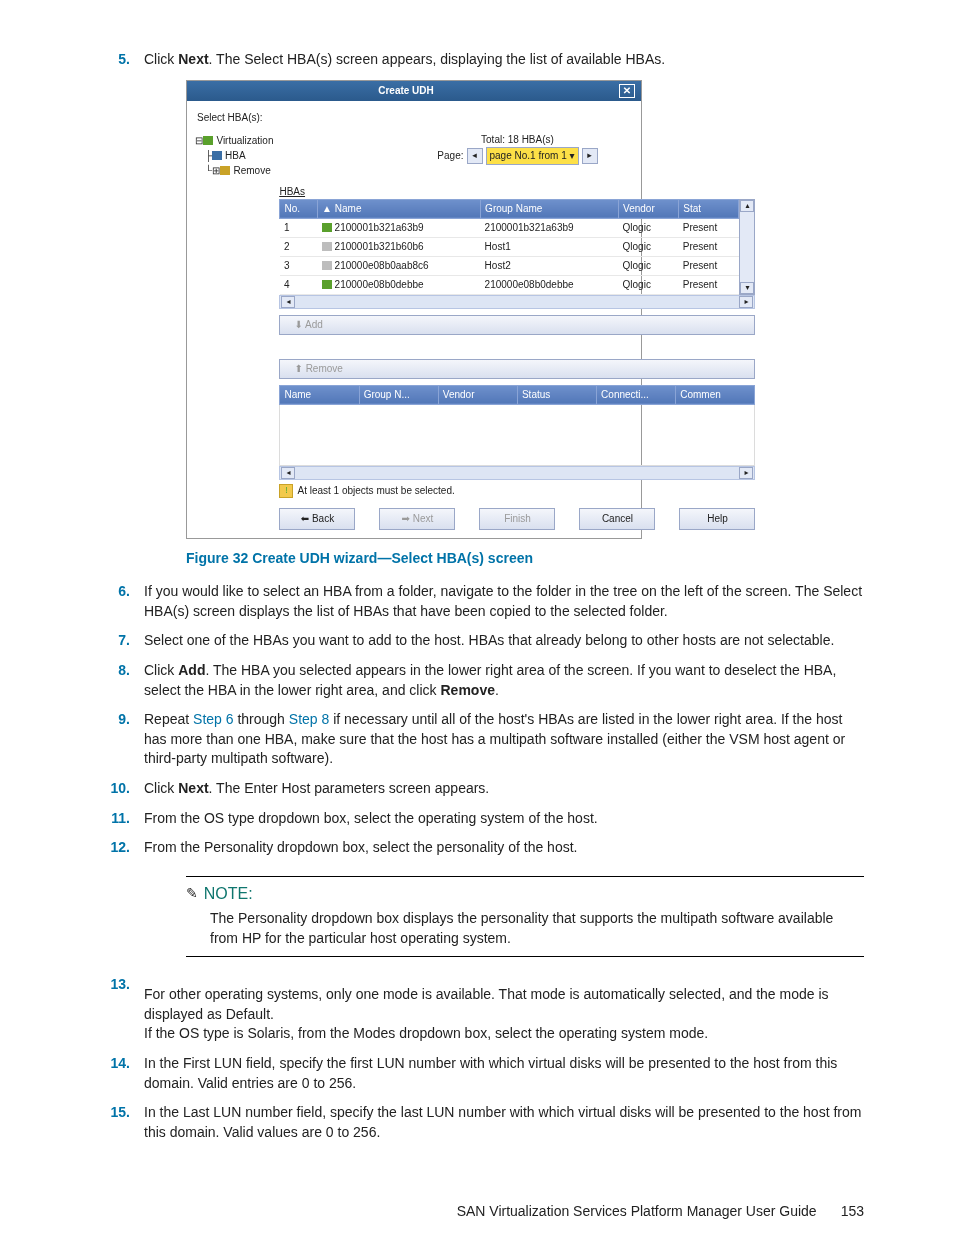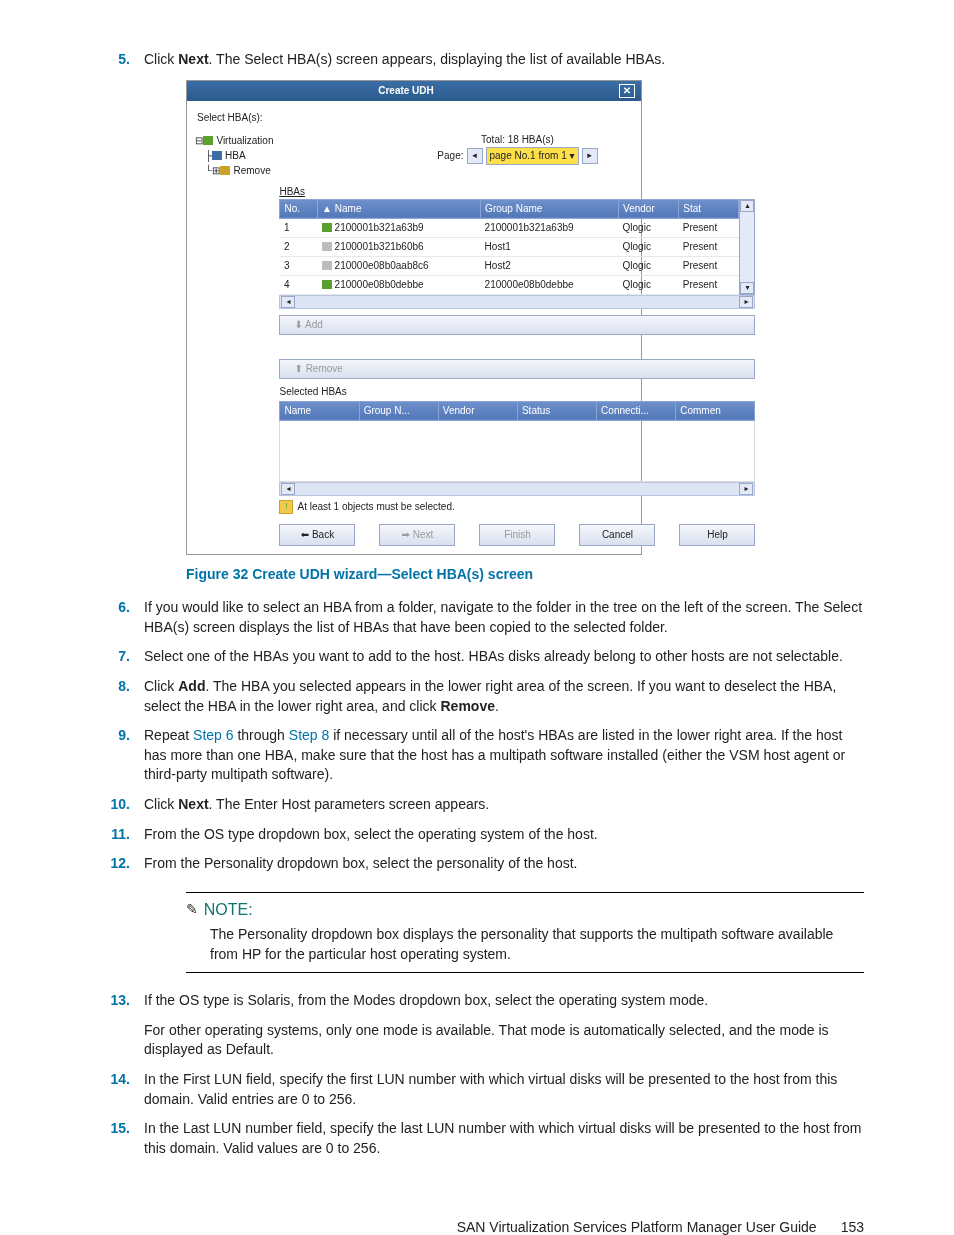--- a/index.html
+++ b/index.html
@@ -229,21 +229,20 @@
             </div>
         </div>
         <div class="scroll-x">
             <span class="sbtn">◂</span>
             <span class="sbtn">▸</span>
           </div>
         <div class="midbtns">
           <span class="gbtn disabled">⬇ <span>Add</span></span>
           <span class="gbtn disabled">⬆ <span>Remove</span></span>
         </div>
-        <div class="sel-lbl">Selected HBAs</div>
         <table class="grid selgrid">
           <tbody>
               <tr>
             <th>Name</th>
                 <th>Group N...</th>
                 <th>Vendor</th>
                 <th>Status</th>
                 <th>Connecti...</th>
                 <th>Commen</th>
           </tr>
@@ -272,21 +271,21 @@
 
 <div class="figcap">Figure 32 Create UDH wizard—Select HBA(s) screen</div>
 
 <ol class="steps">
   <li>
       <span class="num">6.</span>
       <span class="txt">If you would like to select an HBA from a folder, navigate to the folder in the tree on the left of the screen. The Select HBA(s) screen displays the list of HBAs that have been copied to the selected folder.</span>
     </li>
   <li>
       <span class="num">7.</span>
-      <span class="txt">Select one of the HBAs you want to add to the host. HBAs disks already belong to other hosts are not selectable.</span>
+      <span class="txt">Select one of the HBAs you want to add to the host. HBAs that already belong to other hosts are not selectable.</span>
     </li>
   <li>
       <span class="num">8.</span>
       <span class="txt"><span>Click </span><span class="bold">Add</span><span>. The HBA you selected appears in the lower right area of the screen. If you want to deselect the HBA, select the HBA in the lower right area, and click </span><span class="bold">Remove</span><span>.</span></span>
     </li>
   <li>
       <span class="num">9.</span>
       <span class="txt"><span>Repeat </span><span class="link">Step 6</span><span> through </span><span class="link">Step 8</span><span> if necessary until all of the host's HBAs are listed in the lower right area. If the host has more than one HBA, make sure that the host has a multipath software installed (either the VSM host agent or third-party multipath software).</span></span>
     </li>
   <li>
@@ -310,22 +309,22 @@
     <span class="ntitle">NOTE:</span>
   </div>
   <div class="note-text">The Personality dropdown box displays the personality that supports the multipath software available from HP for the particular host operating system.</div>
   <div class="rule"></div>
 </div>
 
 <ol class="steps">
   <li>
       <span class="num">13.</span>
     <span class="txt">
+      <div style="margin-top:10px;">For other operating systems, only one mode is available. That mode is automatically selected, and the mode is displayed as Default.</div>
       <div>If the OS type is Solaris, from the Modes dropdown box, select the operating system mode.</div>
-      <div style="margin-top:10px;">For other operating systems, only one mode is available. That mode is automatically selected, and the mode is displayed as Default.</div>
     </span>
   </li>
   <li>
       <span class="num">14.</span>
       <span class="txt">In the First LUN field, specify the first LUN number with which virtual disks will be presented to the host from this domain. Valid entries are 0 to 256.</span>
     </li>
   <li>
       <span class="num">15.</span>
       <span class="txt">In the Last LUN number field, specify the last LUN number with which virtual disks will be presented to the host from this domain. Valid values are 0 to 256.</span>
     </li>

